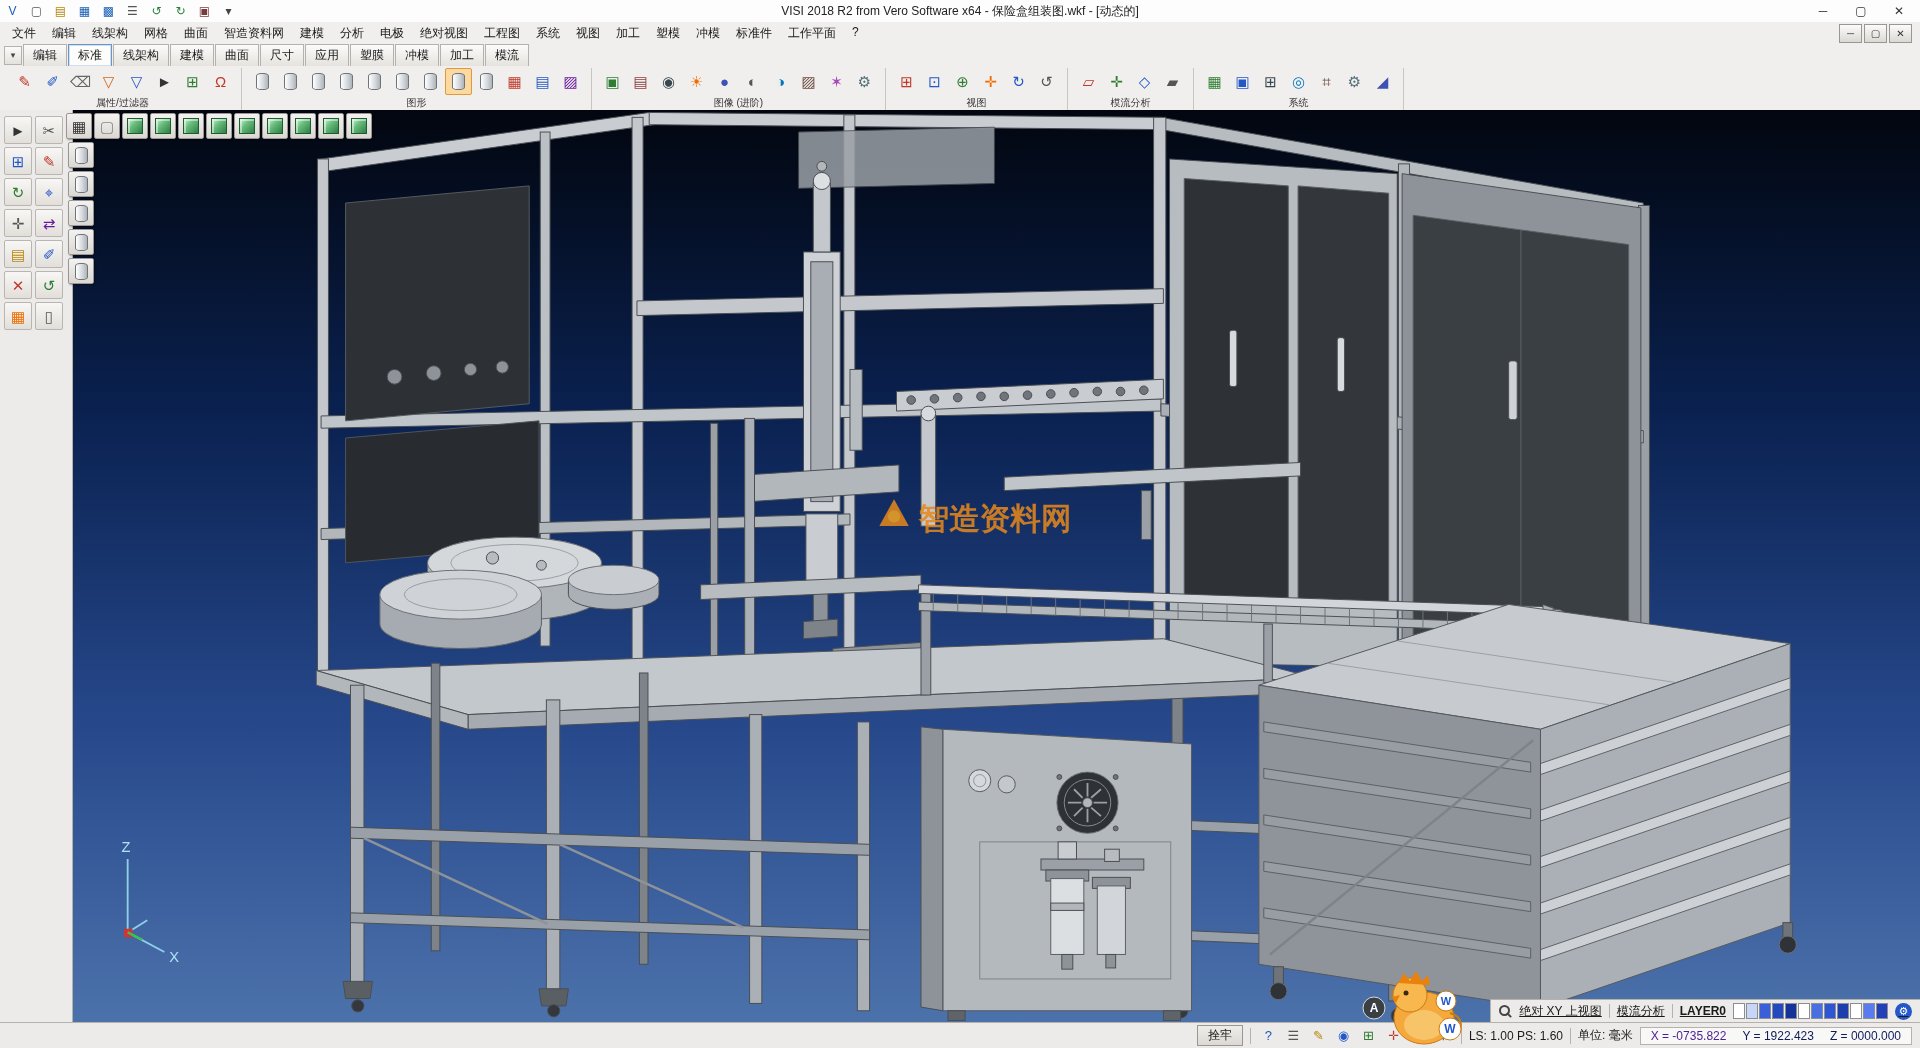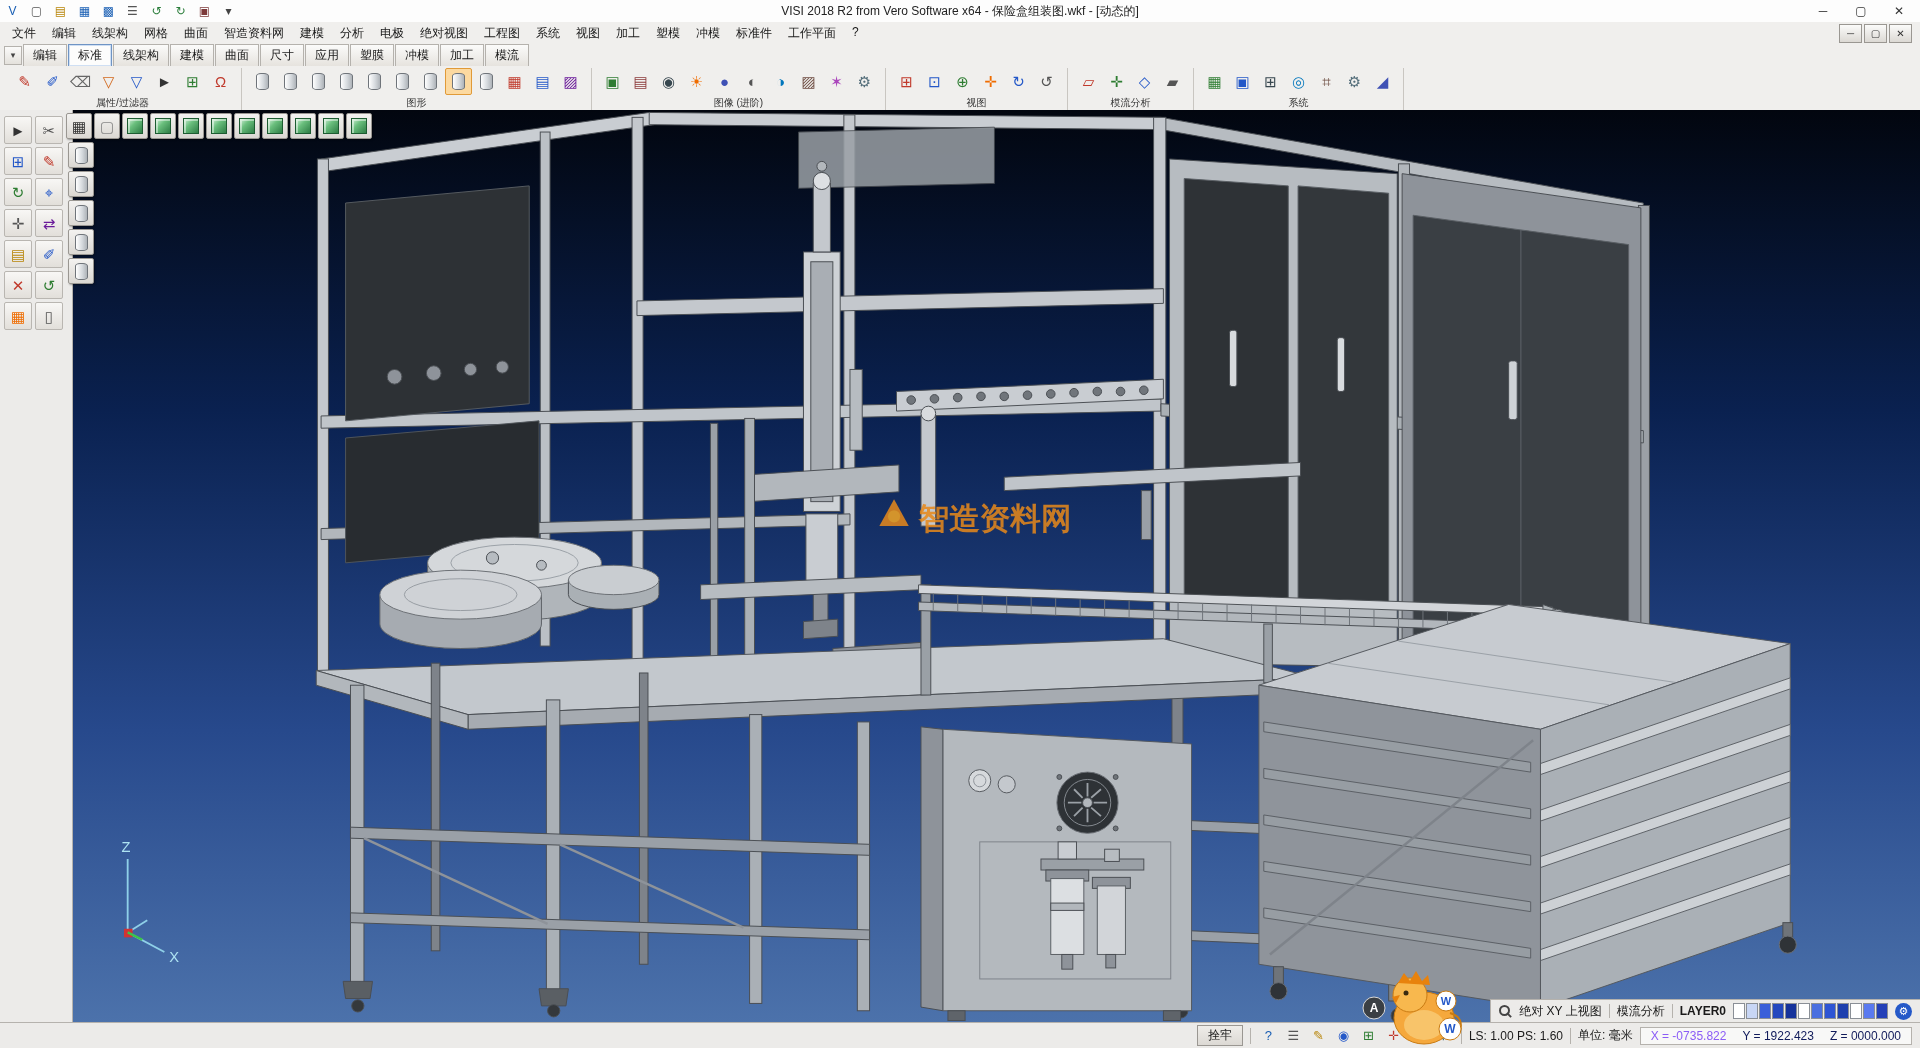--- a/index.html
+++ b/index.html
@@ -53,40 +53,40 @@
   
   .view-toolbar{position:absolute;left:66px;top:113px;display:flex;gap:2px;z-index:20;}
   .view-toolbar .icon-btn,.float-col .icon-btn{width:24px;height:24px;
            background:linear-gradient(#f3f2f0,#dbd8d3);border-color:#9a9792;box-shadow:1px 1px 2px rgba(0,0,0,.35);}
   .float-col{position:absolute;left:68px;top:142px;display:flex;flex-direction:column;gap:3px;z-index:20;}
   
   .viewport{position:absolute;left:64px;top:110px;right:0;bottom:25px;overflow:hidden;background:#0a1c40;}
   .viewport svg.scene{position:absolute;left:0;top:0;width:100%;height:100%;}
   
   .viewbar{position:absolute;right:0;bottom:25px;height:22px;background:#ecebe9;border:1px solid #b5b2ad;
-           border-right:none;display:flex;align-items:center;gap:7px;padding:0 8px;z-index:40;font-size:12px;}
+           border-right:none;display:flex;align-items:center;gap:7px;padding:0 8px;z-index:40;font-size:12px;text-decoration:underline;}
   .vb-sep{width:1px;height:14px;background:#b5b2ad;}
   .mag{width:13px;height:13px;position:relative;display:inline-block;}
   .mag::before{content:"";position:absolute;width:7px;height:7px;border:2px solid #444;border-radius:50%;left:0;top:0;}
   .mag::after{content:"";position:absolute;width:2px;height:6px;background:#444;transform:rotate(-45deg);left:9px;top:7px;}
   .layer-name{font-weight:bold;}
   .palette{display:flex;gap:1px;align-items:center;}
   .chip{width:10px;height:14px;border:1px solid #8a8f96;display:inline-block;}
   .corner-btn{width:17px;height:17px;border-radius:50%;background:#2458c8;color:#fff;display:flex;
               align-items:center;justify-content:center;font-size:11px;}
   
   .statusbar{position:absolute;left:0;right:0;bottom:0;height:25px;background:#ecebe9;border-top:1px solid #b5b2ad;
              display:flex;align-items:center;gap:7px;padding:0 8px;font-size:12px;z-index:45;}
   .sb-spacer{flex:1;}
   .status-toggle{border:1px solid #9a9792;background:linear-gradient(#efede9,#dcd9d4);padding:1px 10px;}
   .sb-icons{display:flex;gap:4px;}
   .sb-icons .icon-btn{width:19px;height:19px;font-size:13px;}
   .sb-sep{width:1px;height:16px;background:#b5b2ad;}
   .coords{background:#f8f8f7;border:1px solid #b5b2ad;padding:1px 10px;display:flex;gap:16px;}
-  .coord-x{color:#8b5cf6;}
+  .coord-x{color:#4c1d95;}
   .coord-y,.coord-z{color:#101a5a;}
   
   .mascot{position:absolute;left:1362px;top:963px;width:120px;height:85px;z-index:60;pointer-events:none;}
 </style>
 </head>
 <body>
 
 <div id="app">
 
   <div class="titlebar">

